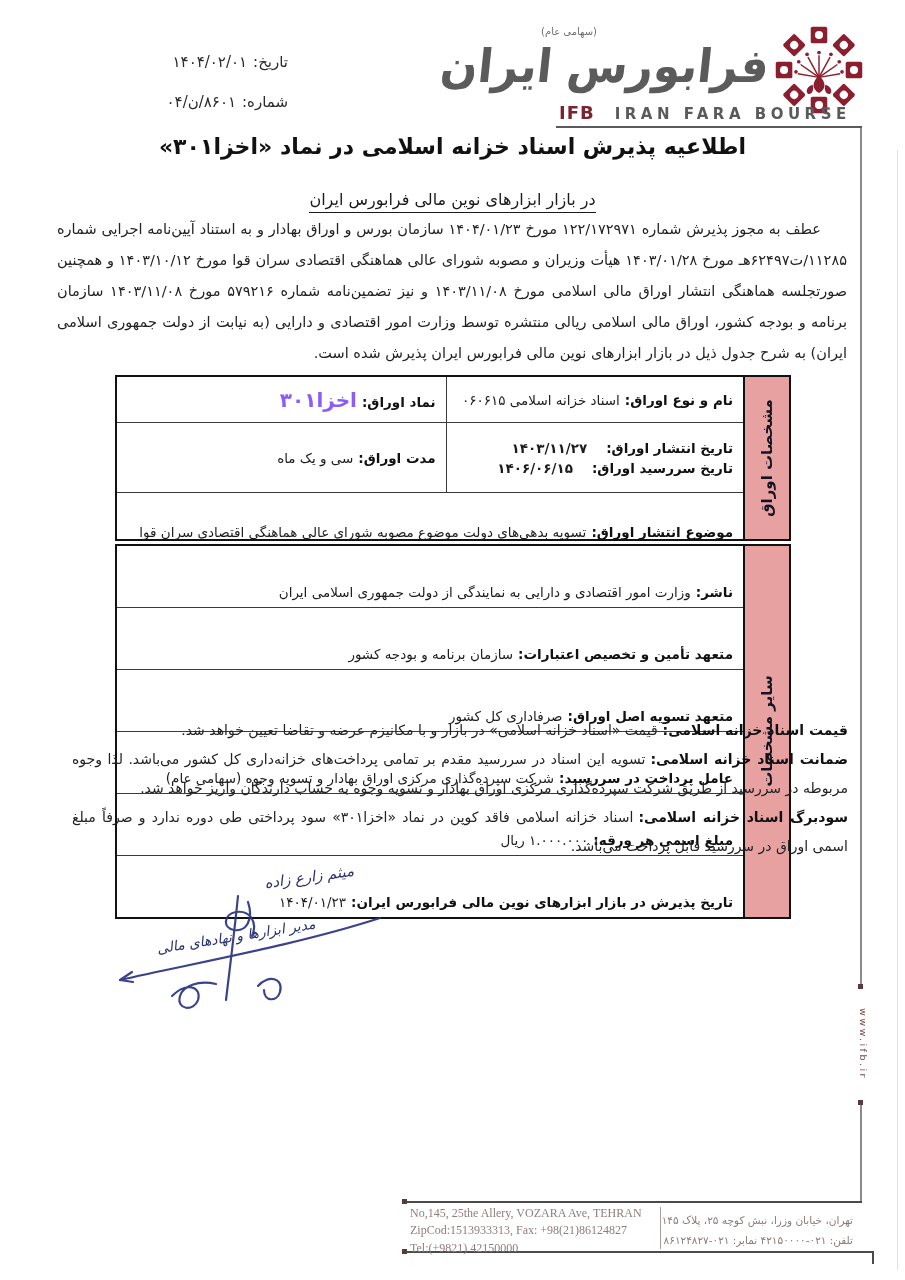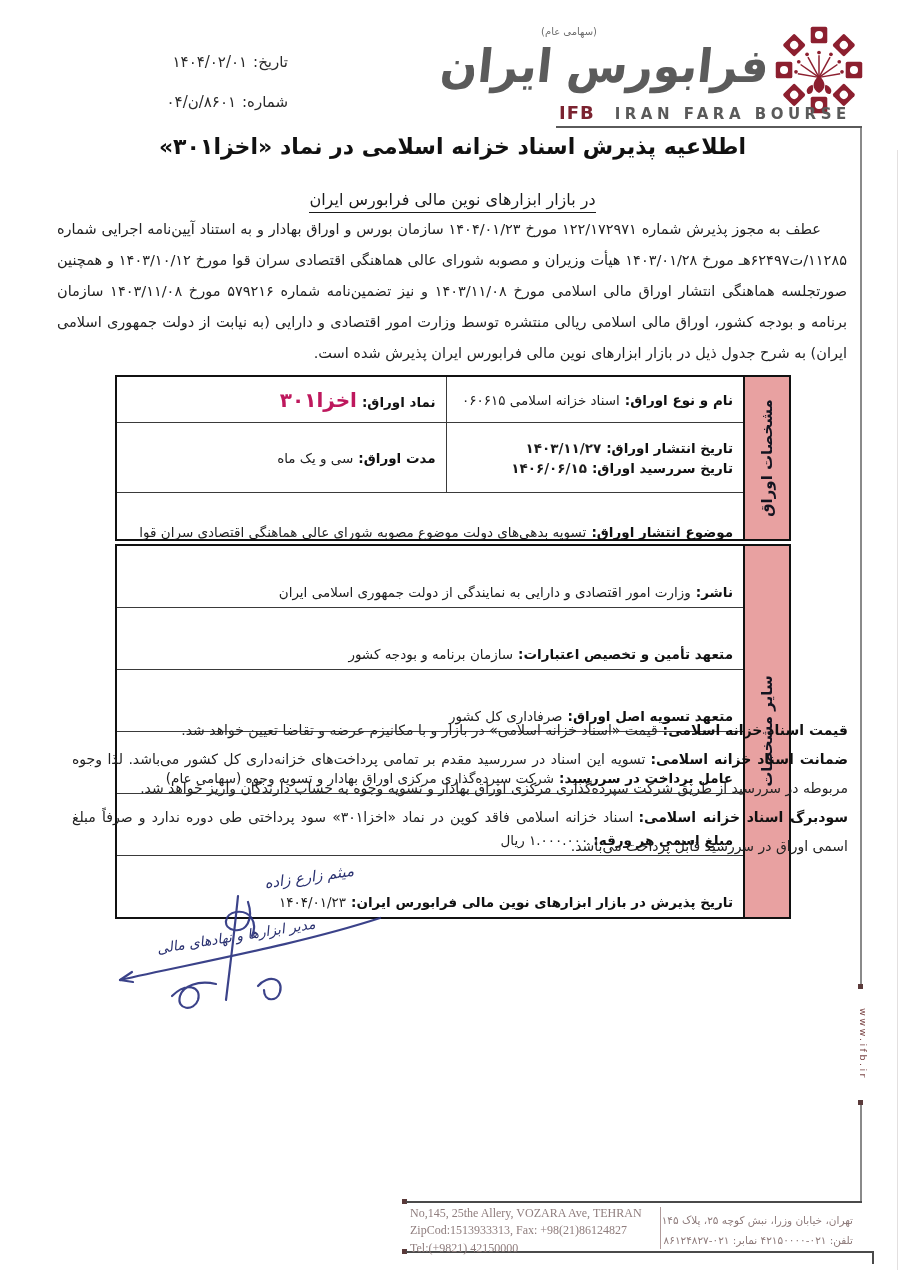--- a/index.html
+++ b/index.html
@@ -54,24 +54,24 @@
   .side-cell .rot span { transform:rotate(-90deg); white-space:nowrap; font-weight:bold; font-size:15px; color:#141420; }
   .trows { display:flex; flex-direction:column; }
   .trow { border-bottom:1px solid #3a3a3a; display:flex; align-items:center; }
   .trow:last-child { border-bottom:none; }
   .trow.split { display:grid; grid-template-columns:47.5% 52.5%; align-items:stretch; padding:0; }
   .cell { padding:6px 10px; display:flex; align-items:center; }
   .cell.first { border-left:1px solid #3a3a3a; }
   .r1 { height:46px; } .r2 { height:70px; } .r3 { height:46px; }
   .r-other { min-height:28px; padding:3px 10px; }
   .b { font-weight:bold; color:#111; margin-left:5px; }
-  .sym-val { color:#be185d; font-weight:bold; font-size:20px; letter-spacing:.5px; }
+  .sym-val { color:#8b5cf6; font-weight:bold; font-size:20px; letter-spacing:.5px; }
   .dates-cell { flex-direction:column; align-items:flex-start; justify-content:center; gap:4px; }
   .dates-cell .line { display:flex; align-items:baseline; }
-  .dates-cell .val { font-weight:bold; margin-right:0; }
+  .dates-cell .val { font-weight:bold; margin-right:14px; }
   .wrap-text { display:block; line-height:1.7;margin-top:32px; }
 
   
   .notes { position:absolute; left:72px; top:716px; width:776px; direction:rtl; text-align:justify;
            font-size:14px; line-height:29px; color:#222; }
   .notes p { margin:0; }
   .notes .b { margin-left:5px; }
 
   
   .signature { position:absolute; left:80px; top:866px; width:320px; height:160px; }

